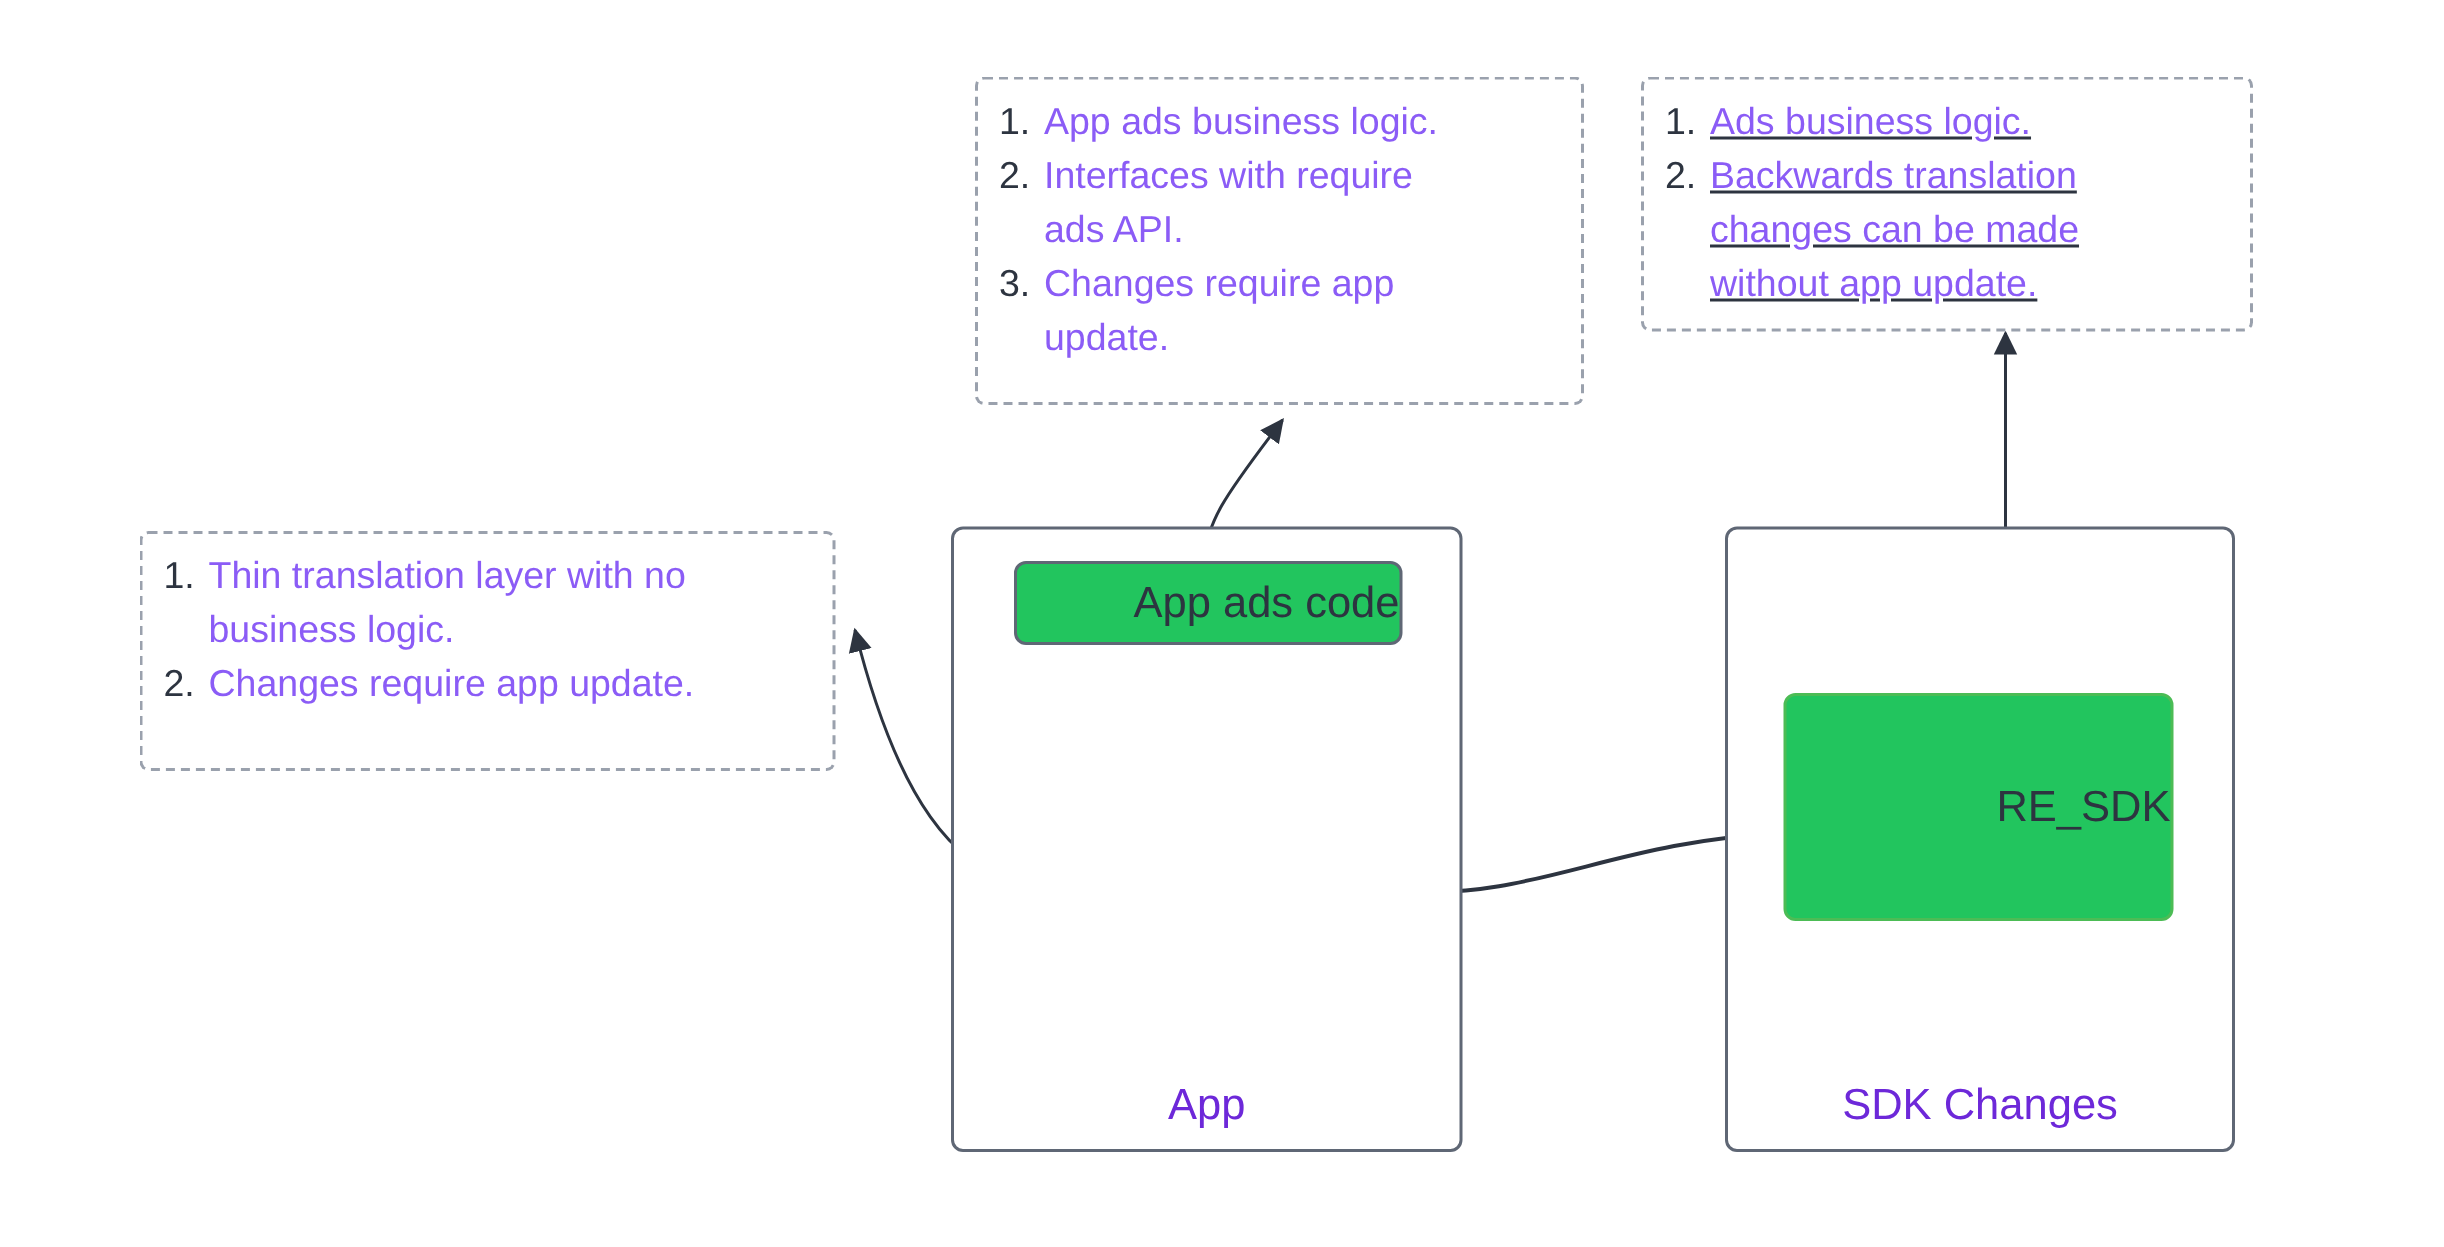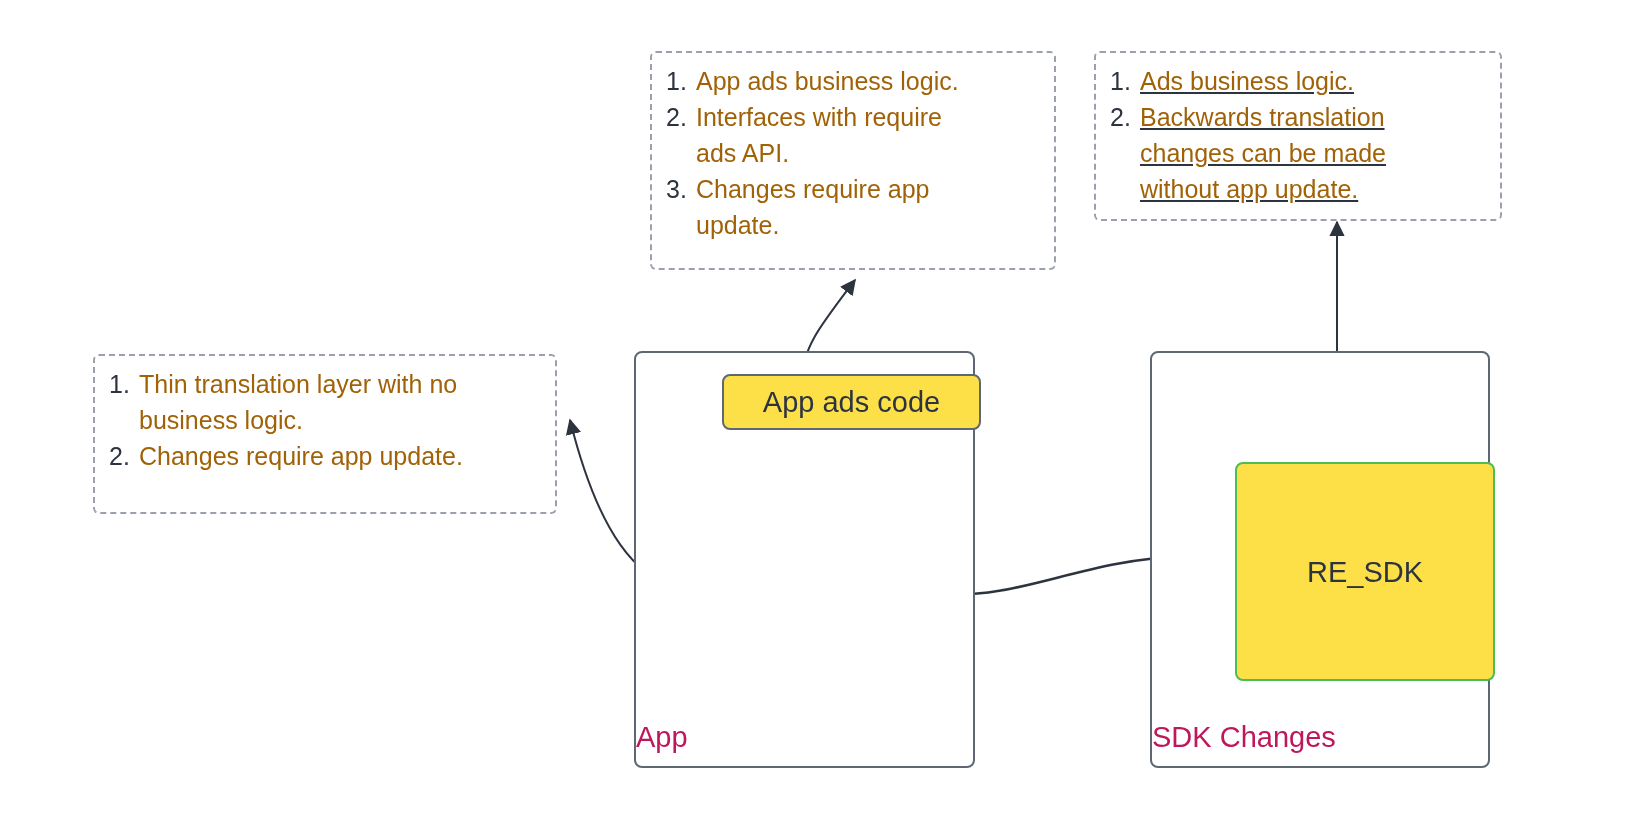--- a/index.html
+++ b/index.html
@@ -33,21 +33,21 @@
     padding: 0;
     list-style: none;
     counter-reset: noteitem;
   }
   .note li {
     counter-increment: noteitem;
     position: relative;
     padding-left: 30px;
     font-size: 25px;
     line-height: 36px;
-    color: #a16207;
+    color: #8b5cf6;
     white-space: pre-line;
   }
   .note li::before {
     content: counter(noteitem) ".";
     position: absolute;
     left: 0;
     top: 0;
     color: #2d3440;
   }
 
@@ -57,38 +57,38 @@
     box-sizing: border-box;
     border: 2px solid #5f6775;
     border-radius: 8px;
     background: #ffffff;
   }
   .container-label {
     position: absolute;
     left: 0;
     right: 0;
     bottom: 12px;
+    text-align: center;
     font-size: 29px;
     line-height: 34px;
-    color: #be185d;
+    color: #6d28d9;
   }
 
   
   .box {
     position: absolute;
     box-sizing: border-box;
     display: flex;
     align-items: center;
-    justify-content: center;
+    justify-content: flex-end;
     border-radius: 8px;
-    background: #fde047;
+    background: #22c55e;
     font-size: 29px;
     line-height: 34px;
     color: #2d3440;
-    margin-left: 46px;
   }
   .box-grey   { border: 2px solid #5f6775; }
   .box-pink   { border: 2px solid #ee9ef2; }
   .box-green  { border: 2px solid #4cbc55; }
 
   
   #arrows {
     position: absolute;
     left: 0; top: 0;
     width: 1629px;
@@ -155,17 +155,17 @@
 
   <div class="box box-grey" style="left:676px; top:374px; width:259px; height:56px;">
     <span>App ads code</span>
   </div>
 
 
   <div class="container" style="left:1150px; top:351px; width:340px; height:417px;">
     <div class="container-label">SDK Changes</div>
   </div>
 
-  <div class="box box-green" style="left:1189px; top:462px; width:260px; height:219px;">
+  <div class="box box-green" style="left:1189px; top:462px; width:260px; height:152px;">
     <span>RE_SDK</span>
   </div>
 
 </div>
 
 </body></html>

